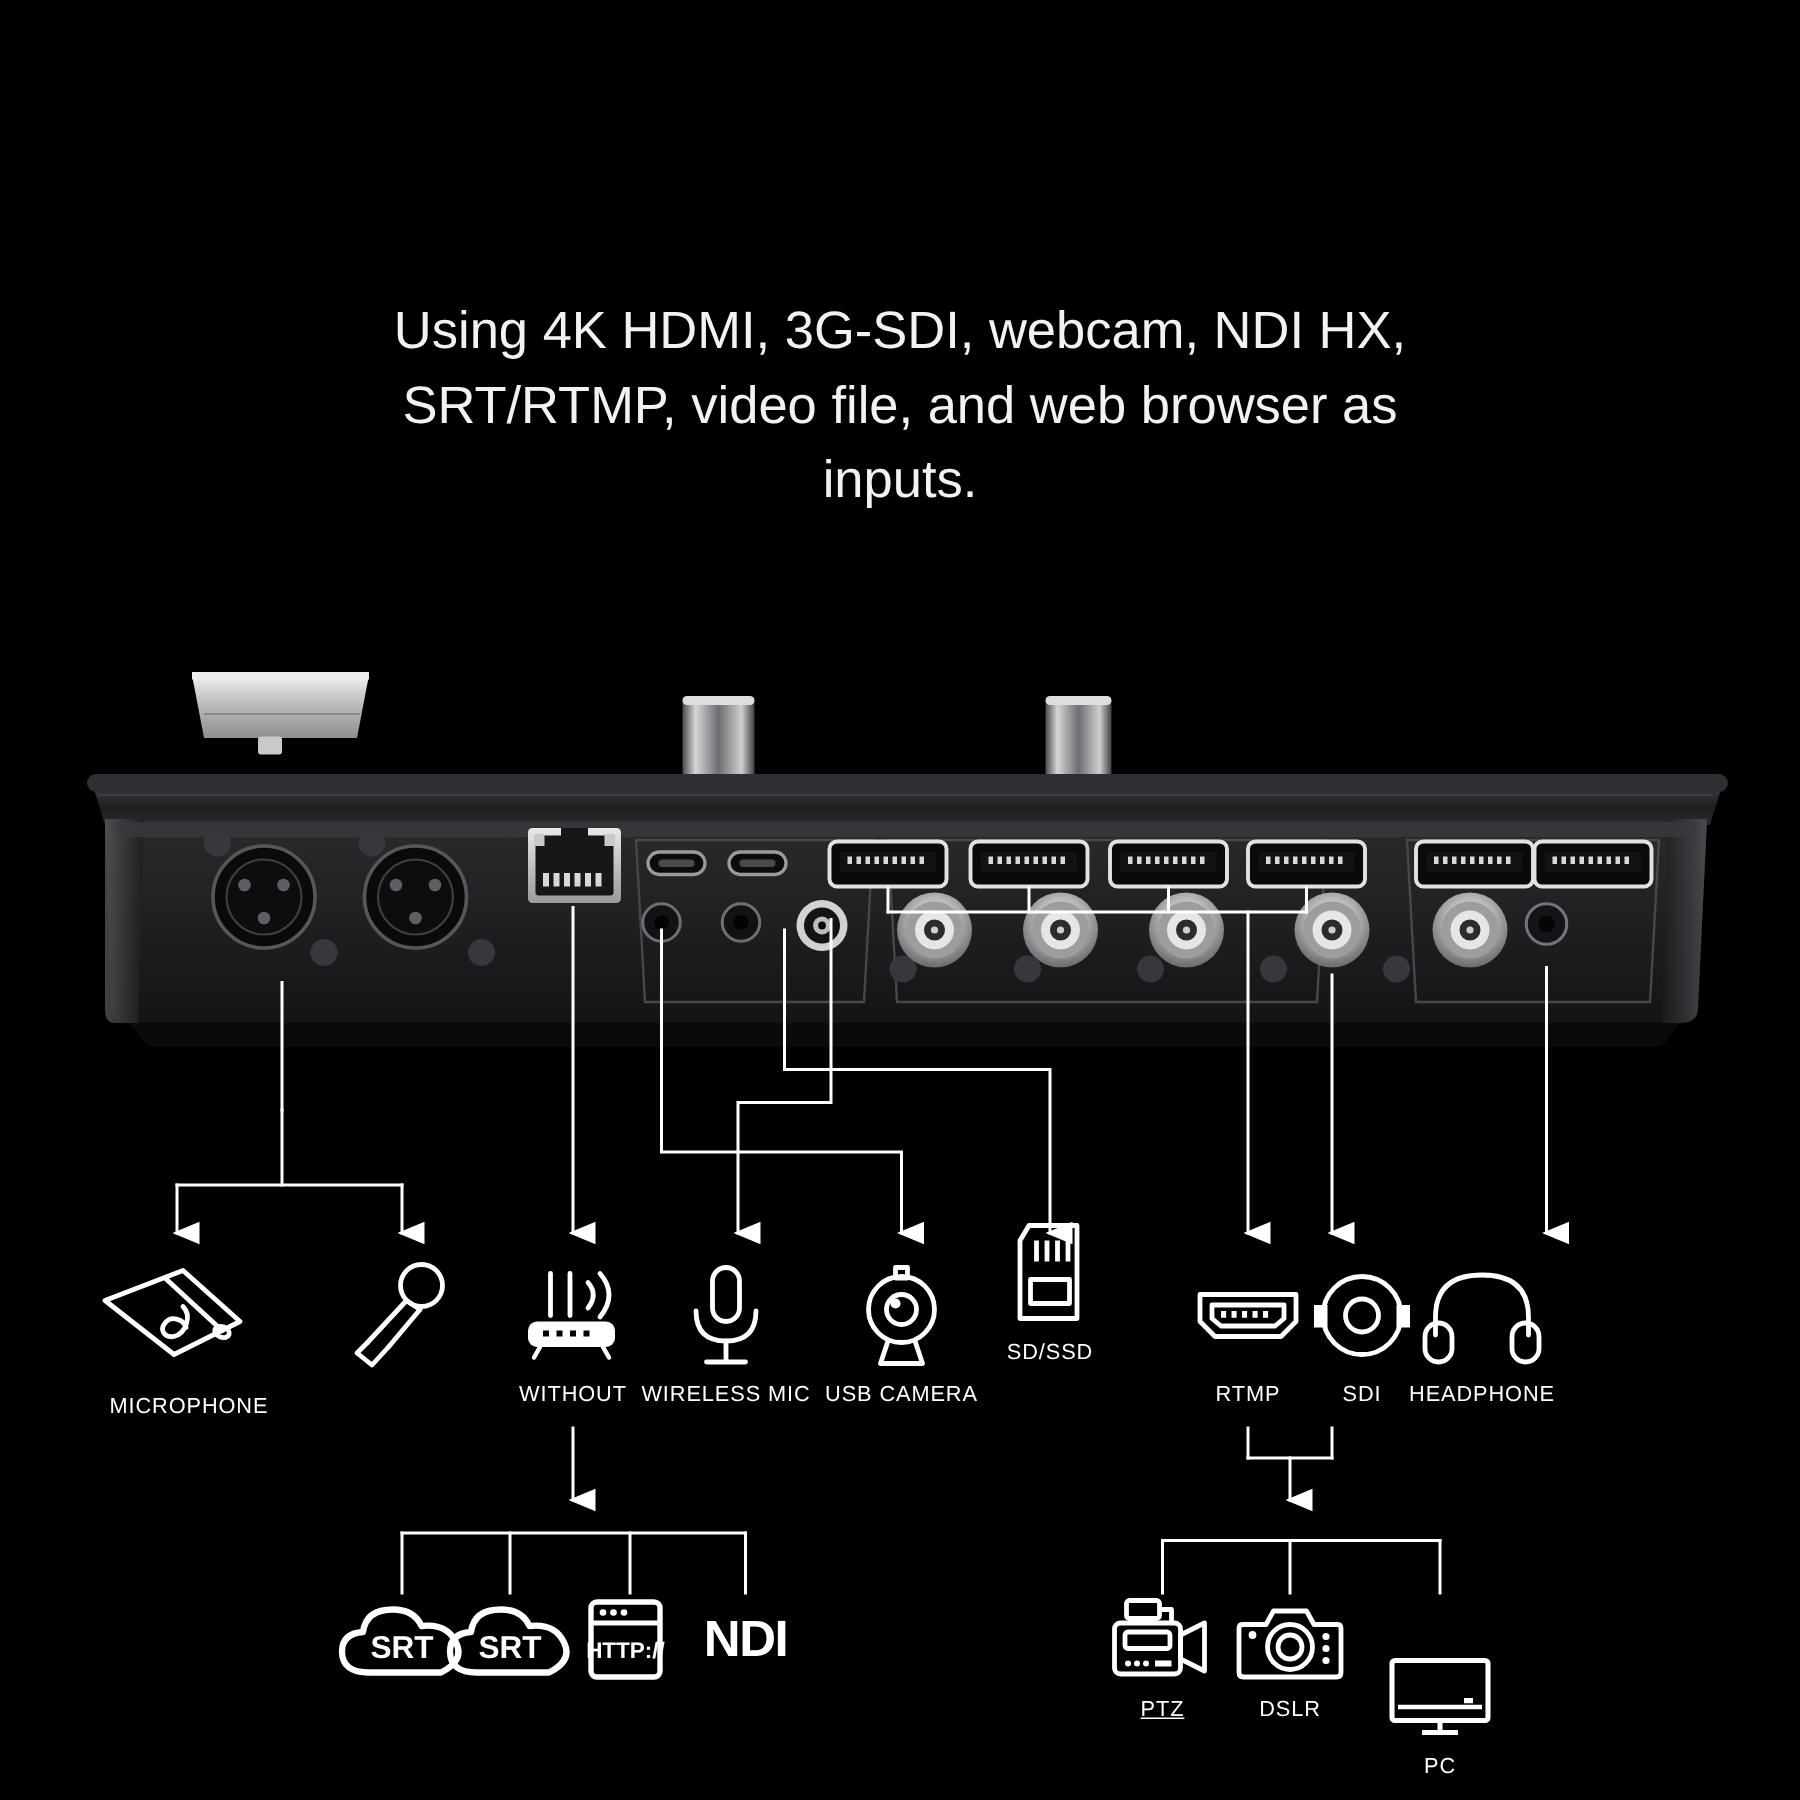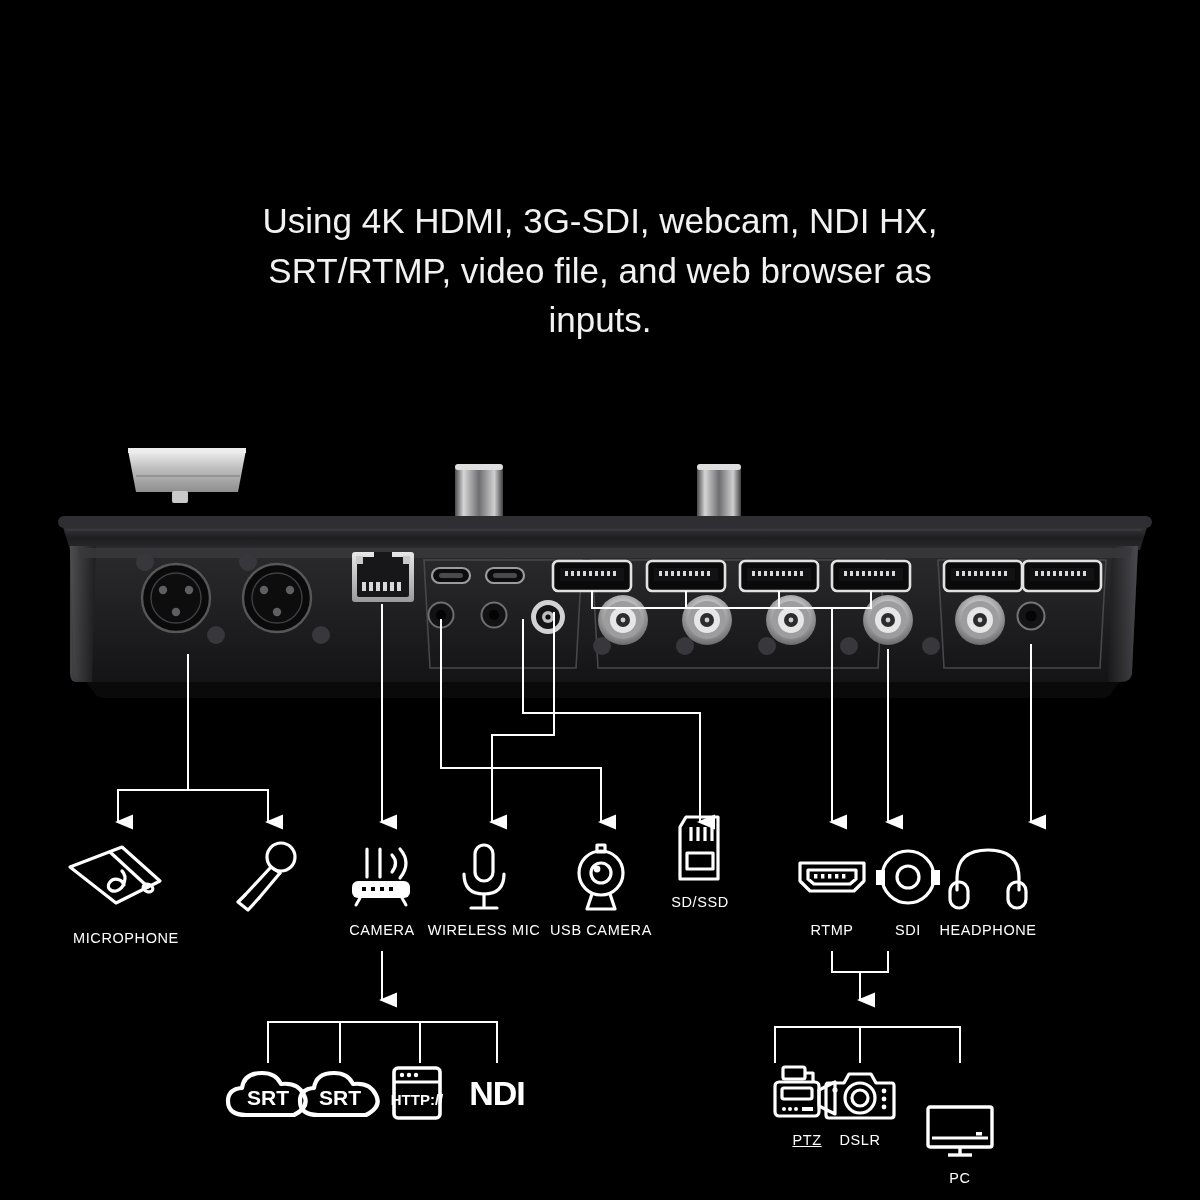--- a/index.html
+++ b/index.html
@@ -443,21 +443,21 @@
         <g fill="#000">
           <rect x="20" y="46" width="4" height="4"></rect>
             <rect x="29" y="46" width="4" height="4"></rect>
           <rect x="38" y="46" width="4" height="4"></rect>
             <rect x="47" y="46" width="4" height="4"></rect>
         </g>
         <path d="M18 57 L14 64" stroke="#fff" stroke-width="3" stroke-linecap="round"></path>
         <path d="M60 57 L64 64" stroke="#fff" stroke-width="3" stroke-linecap="round"></path>
       </svg>
     </div>
-    <div class="cap">CAMERA</div>
+    <div class="cap">WITHOUT</div>
   </div>
 
   <div class="icon-node" style="left:424px; top:838px;">
     <div class="glyph">
       <svg width="60" height="74" viewBox="0 0 60 74">
         <g fill="none" stroke="#fff" stroke-width="3.2" stroke-linecap="round">
           <rect x="21" y="5" width="18" height="36" rx="9"></rect>
           <path d="M10 34 Q10 54 30 54 Q50 54 50 34"></path>
           <path d="M30 54 L30 67"></path>
           <path d="M17 68 L43 68"></path>
@@ -576,21 +576,21 @@
       </svg>
     </div>
   </div>
 
   <div class="icon-node small" style="left:437px; top:1062px;text-align:right;">
     <div class="glyph" style="height:62px;">
       <span class="ndi-word">NDI</span>
     </div>
   </div>
 
-  <div class="icon-node" style="left:747px; top:1062px;text-decoration:underline;">
+  <div class="icon-node" style="left:715px; top:1062px;text-decoration:underline;">
     <div class="glyph" style="height:64px;">
       <svg width="76" height="60" viewBox="0 0 76 60">
         <g fill="none" stroke="#fff" stroke-width="3.2" stroke-linejoin="round">
           <rect x="14" y="3" width="22" height="12" rx="2"></rect>
           <path d="M36 9 L44 9 L44 18"></path>
           <rect x="6" y="18" width="44" height="34" rx="4"></rect>
           <rect x="13" y="24" width="30" height="11" rx="2"></rect>
           <path d="M50 26 L66 18 L66 50 L50 42 Z"></path>
         </g>
         <g fill="#fff">

